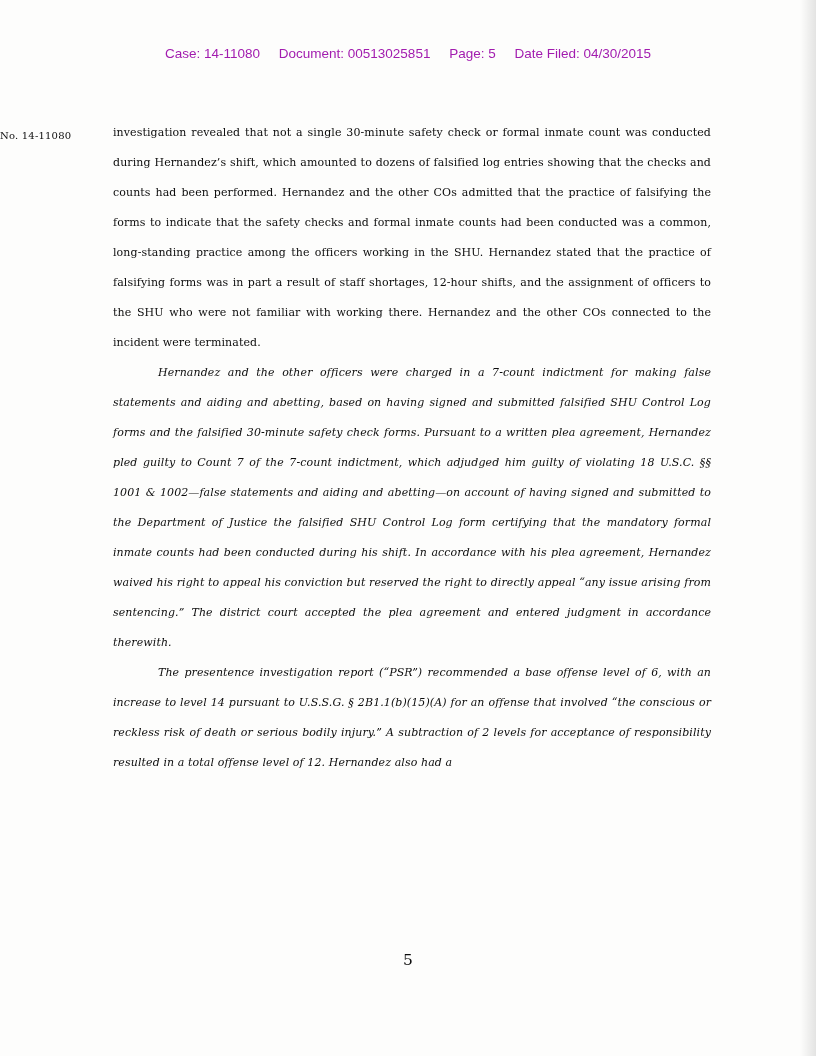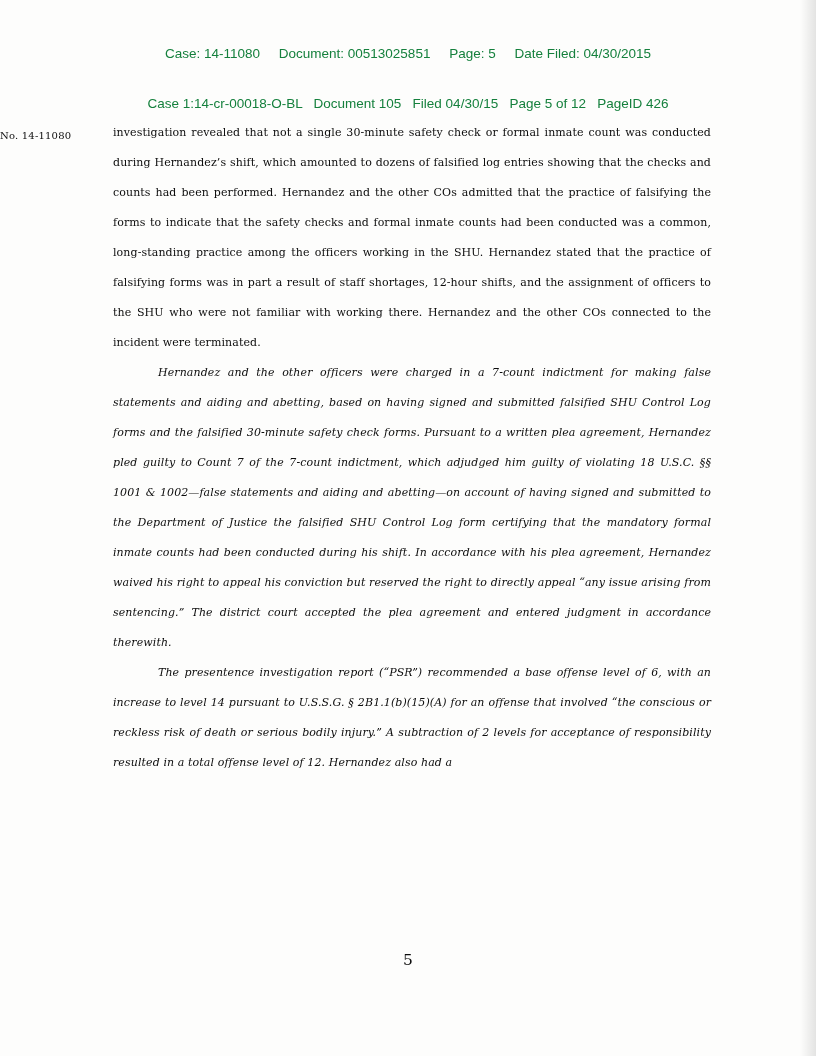--- a/index.html
+++ b/index.html
@@ -24,21 +24,21 @@
   .stamp {
     position: absolute;
     top: 13px;
     left: 0;
     width: 100%;
     text-align: center;
     font-family: "Liberation Sans", sans-serif;
     font-size: 13.5px;
     line-height: 16.5px;
     white-space: pre;
-    color: #15803d;
+    color: #a21caf;
   }
   .case-no {
     position: absolute;
     top: 90px;
     left: 0;
     width: 100%;
     text-align: left;
     font-size: 10px;
     letter-spacing: 0.2px;
     margin-top: 40px;
@@ -65,21 +65,20 @@
     font-size: 15.5px;
   }
 </style>
 </head>
 <body>
 
 <div class="page">
 
   <div class="stamp">
     <div>Case: 14-11080     Document: 00513025851     Page: 5     Date Filed: 04/30/2015</div>
-    <div>Case 1:14-cr-00018-O-BL   Document 105   Filed 04/30/15   Page 5 of 12   PageID 426</div>
   </div>
 
   <div class="case-no">No. 14-11080</div>
 
   <div class="body-text">
     <p>investigation revealed that not a single 30-minute safety check or formal inmate count was conducted during Hernandez’s shift, which amounted to dozens of falsified log entries showing that the checks and counts had been performed.  Hernandez and the other COs admitted that the practice of falsifying the forms to indicate that the safety checks and formal inmate counts had been conducted was a common, long-standing practice among the officers working in the SHU.  Hernandez stated that the practice of falsifying forms was in part a result of staff shortages, 12-hour shifts, and the assignment of officers to the SHU who were not familiar with working there.  Hernandez and the other COs connected to the incident were terminated.</p>
     <p class="indent">Hernandez and the other officers were charged in a 7-count indictment for making false statements and aiding and abetting, based on having signed and submitted falsified SHU Control Log forms and the falsified 30-minute safety check forms.  Pursuant to a written plea agreement, Hernandez pled guilty to Count 7 of the 7-count indictment, which adjudged him guilty of violating 18 U.S.C. §§ 1001 &amp; 1002—false statements and aiding and abetting—on account of having signed and submitted to the Department of Justice the falsified SHU Control Log form certifying that the mandatory formal inmate counts had been conducted during his shift.  In accordance with his plea agreement, Hernandez waived his right to appeal his conviction but reserved the right to directly appeal “any issue arising from sentencing.”  The district court accepted the plea agreement and entered judgment in accordance therewith.</p>
     <p class="indent">The presentence investigation report (“PSR”) recommended a base offense level of 6, with an increase to level 14 pursuant to U.S.S.G. § 2B1.1(b)(15)(A) for an offense that involved “the conscious or reckless risk of death or serious bodily injury.”  A subtraction of 2 levels for acceptance of responsibility resulted in a total offense level of 12.  Hernandez also had a</p>
   </div>
 

